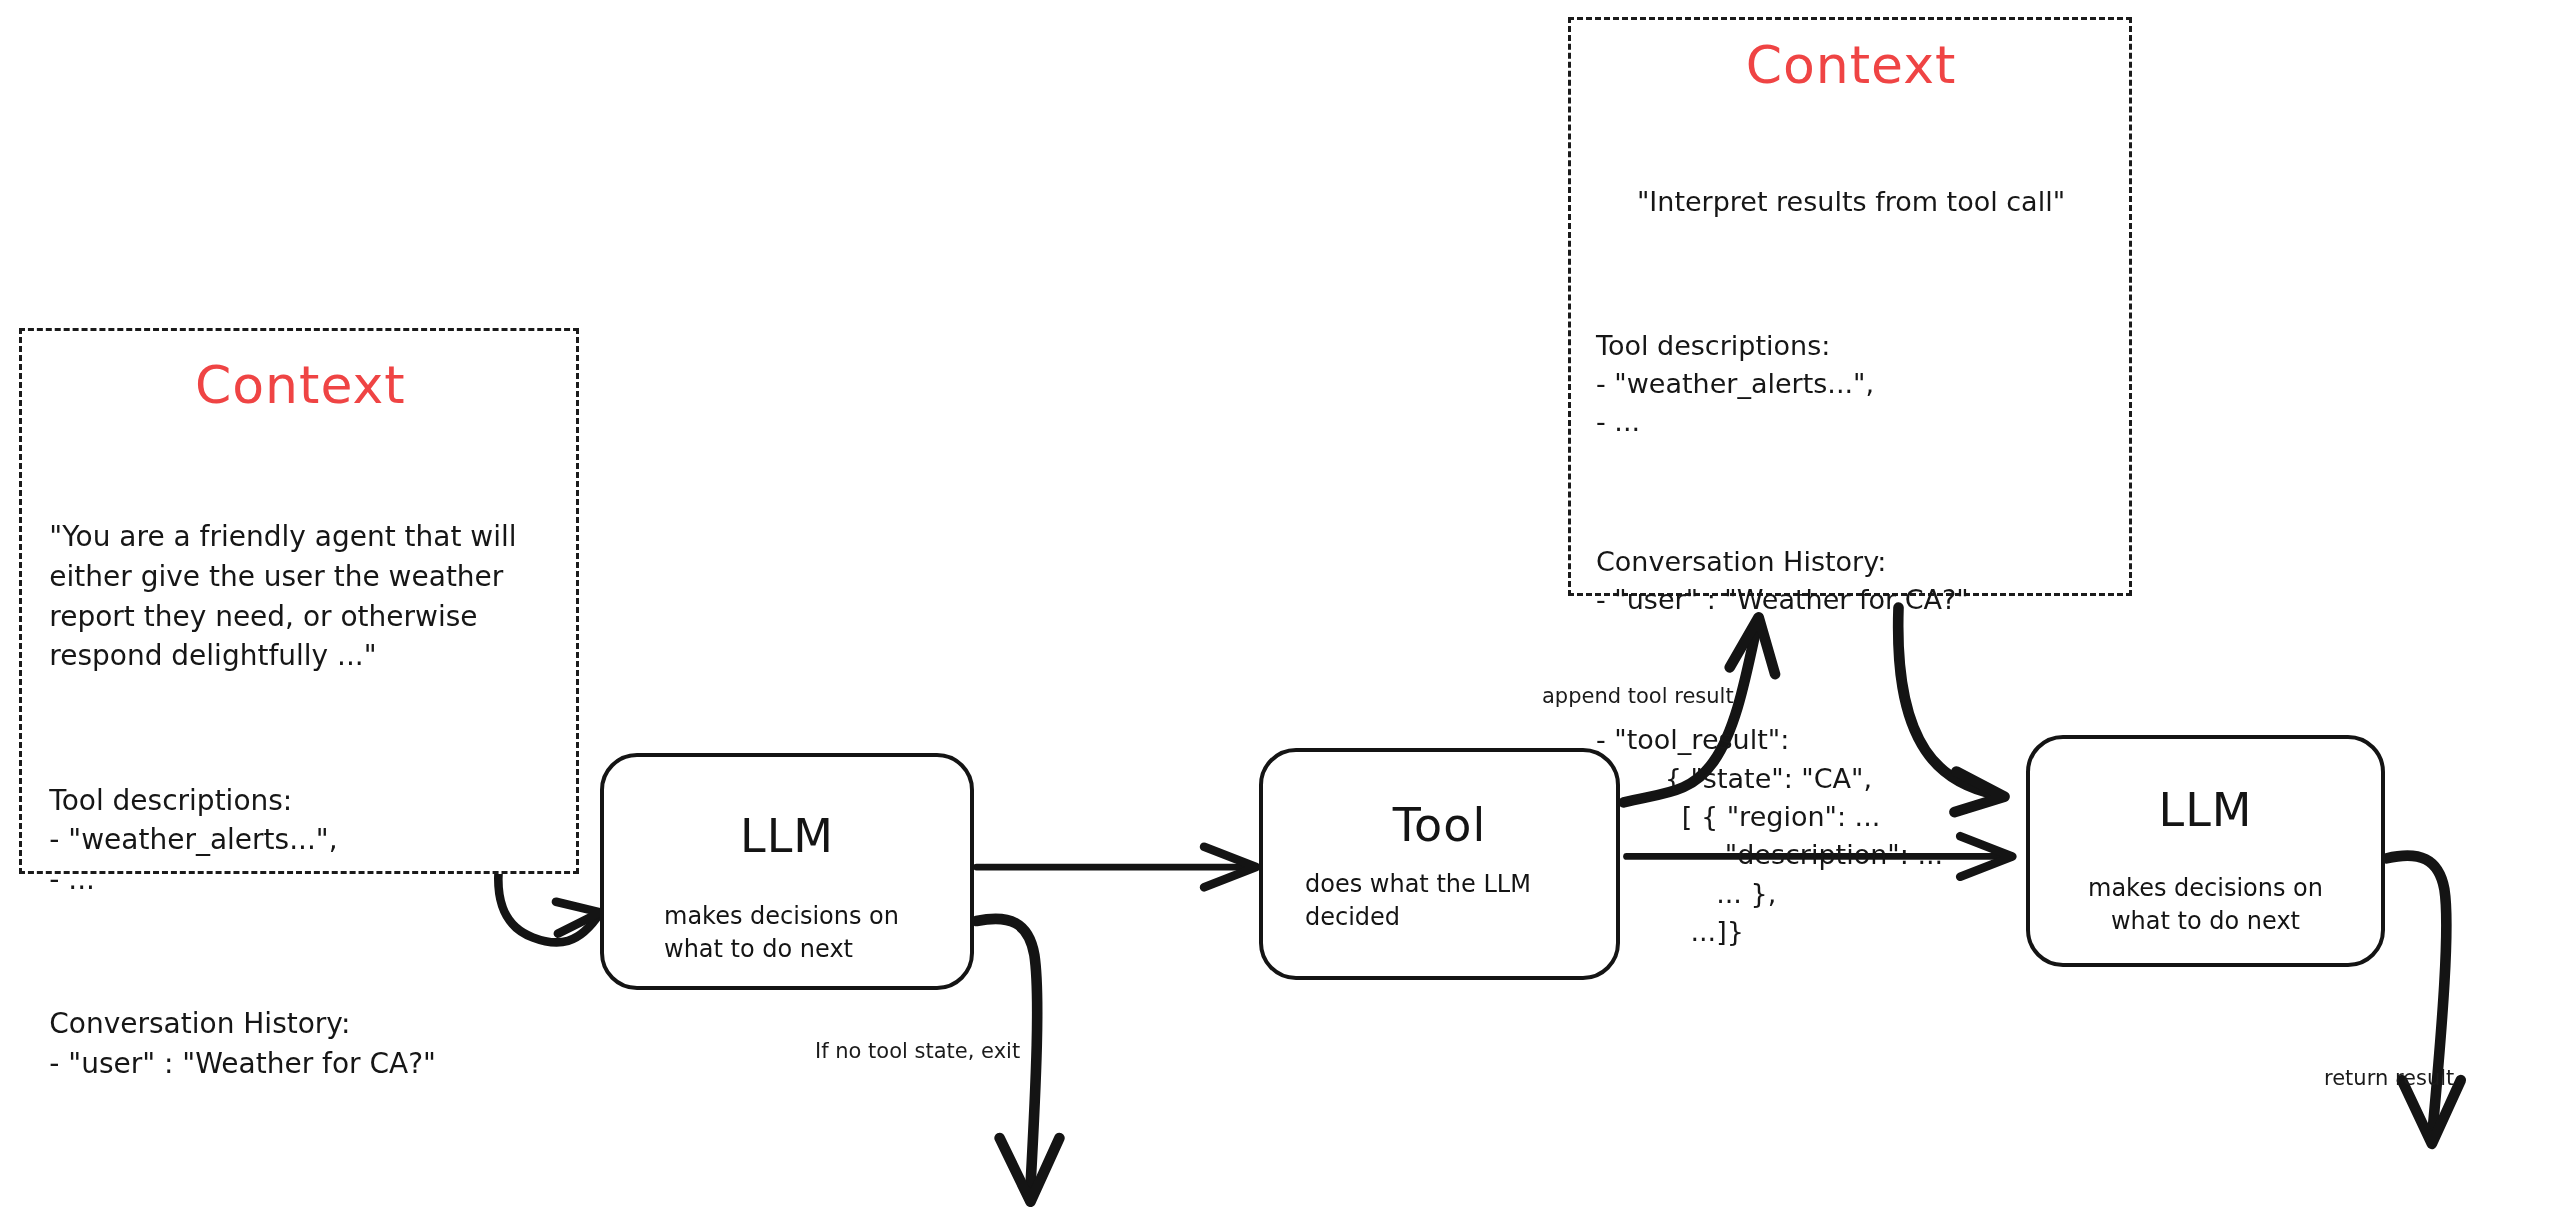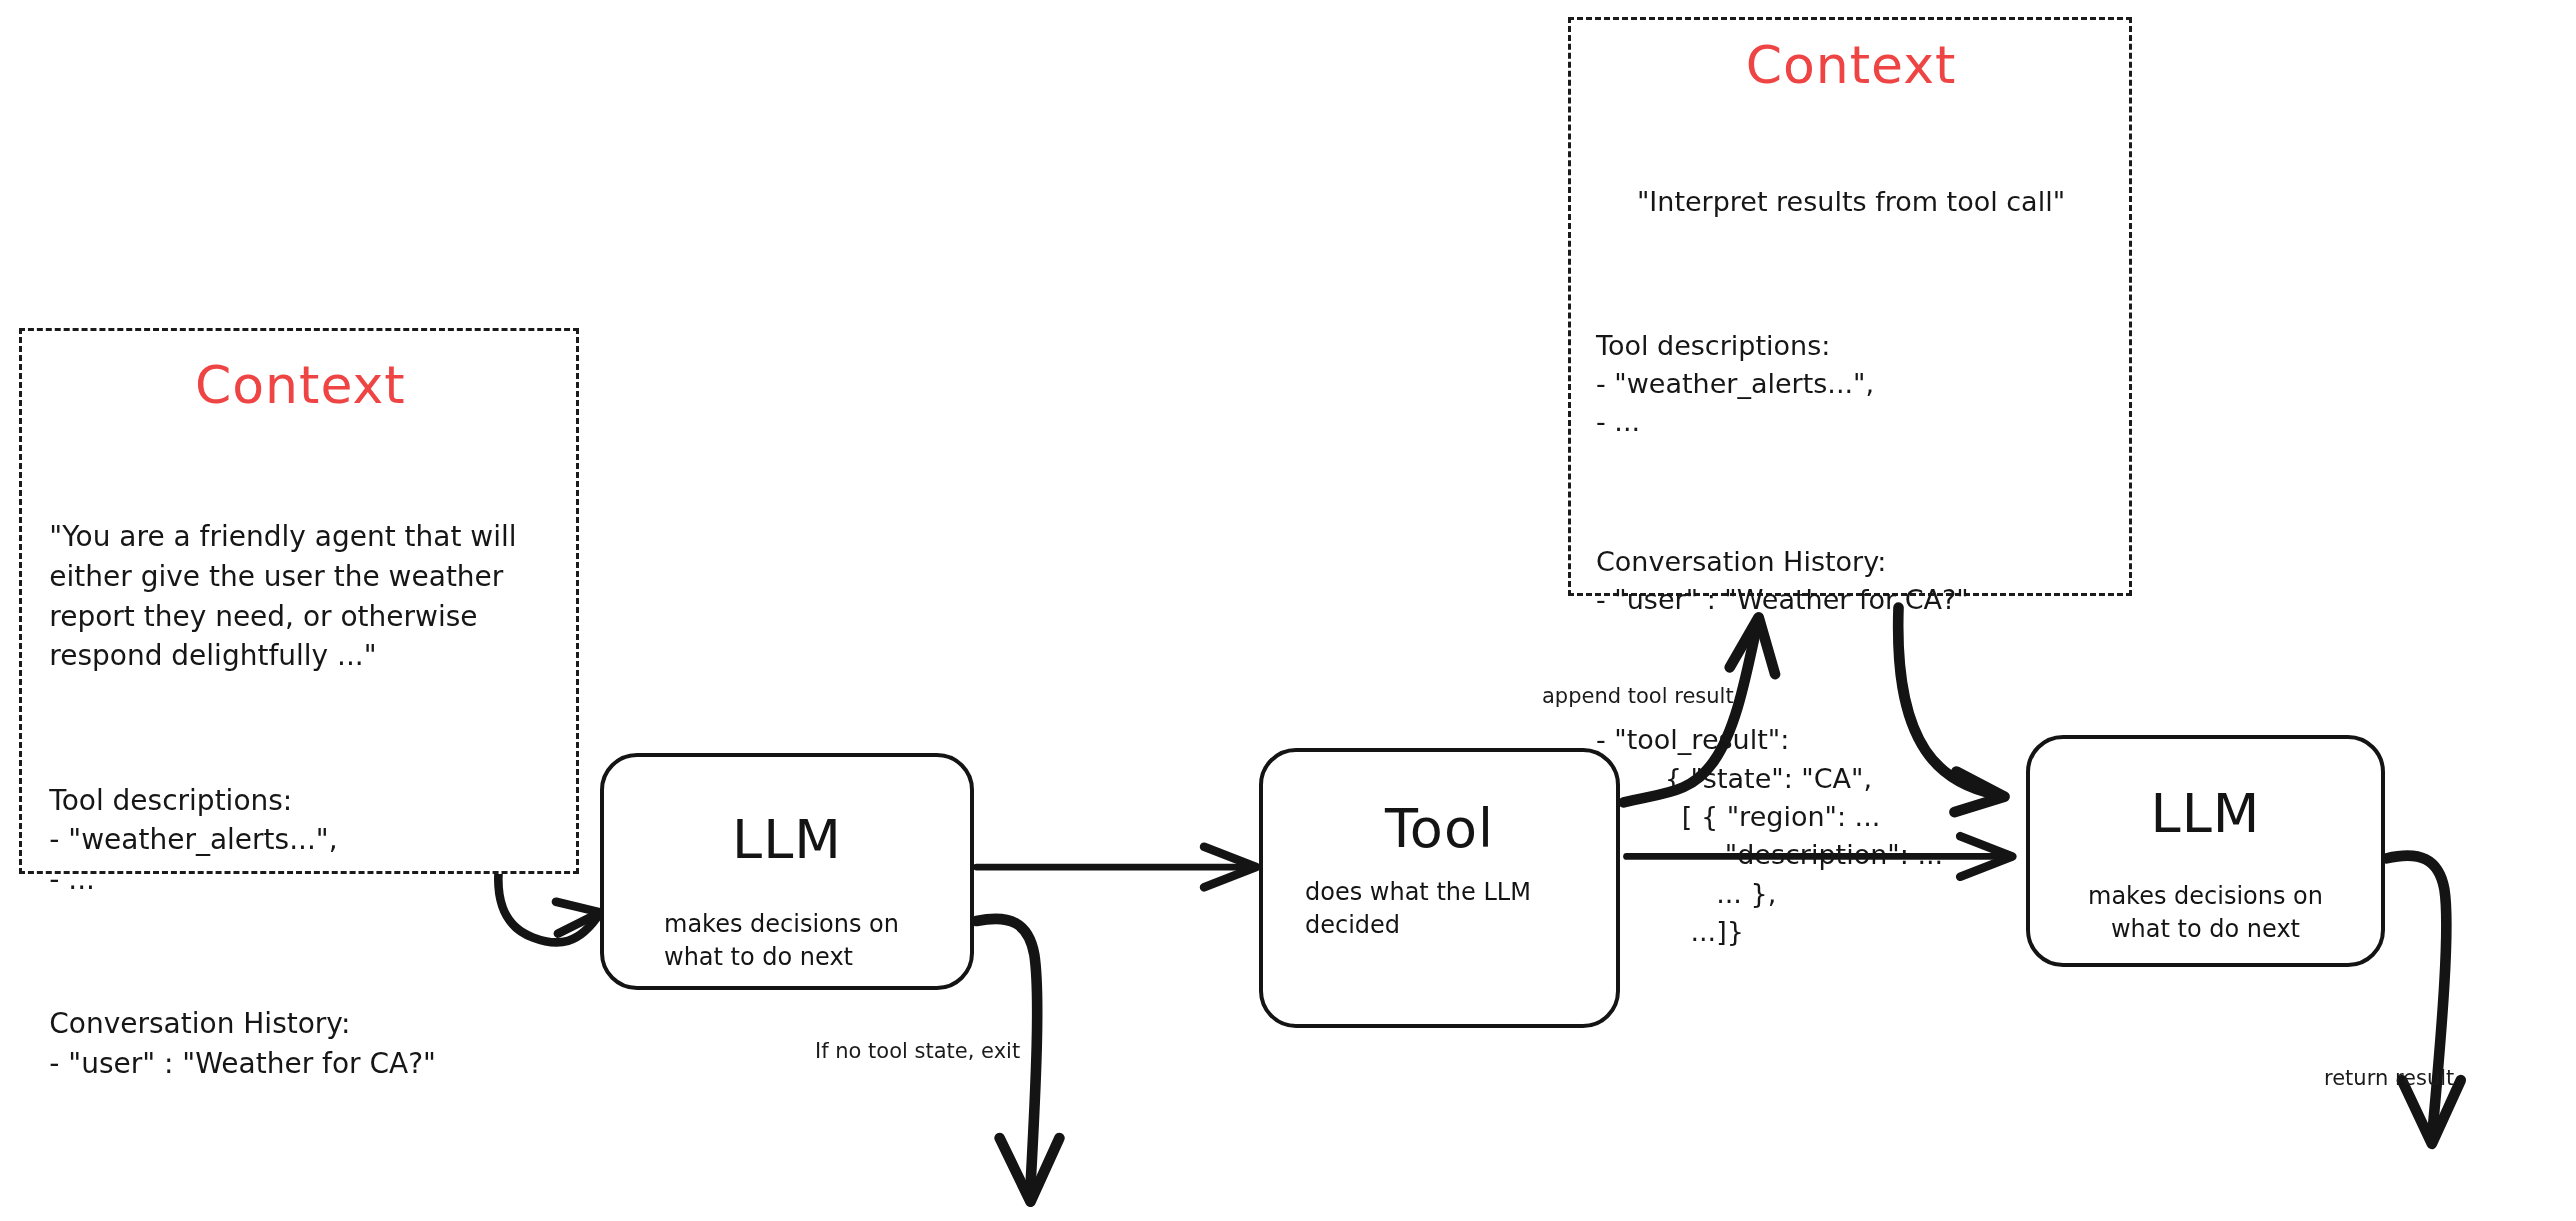--- a/index.html
+++ b/index.html
@@ -49,37 +49,37 @@
     border:4.8px solid #141414;
     border-radius:37px;
     background:#ffffff;
     box-sizing:border-box;
     display:flex;
     flex-direction:column;
     align-items:center;
     justify-content:flex-start;
   }
   .node-title{
-    font-size:54px;
+    font-size:46px;
     line-height:1;
     letter-spacing:1px;
     color:#141414;
   }
   .node-sub{
     font-size:24px;
     line-height:1.36;
     text-align:left;
     color:#141414;
     white-space:pre-line;
   }
   #node-llm-1{left:600px;top:753px;width:374px;height:237px;}
   #node-llm-1 .node-title{margin-top:56px;}
   #node-llm-1 .node-sub{margin-top:41px;align-self:flex-start;margin-left:60px;}
 
-  #node-tool{left:1259px;top:748px;width:361px;height:280px;}
+  #node-tool{left:1259px;top:748px;width:361px;height:232px;}
   #node-tool .node-title{margin-top:50px;}
   #node-tool .node-sub{margin-top:20px;align-self:flex-start;margin-left:42px;}
 
   #node-llm-2{left:2026px;top:735px;width:359px;height:232px;}
   #node-llm-2 .node-title{margin-top:48px;}
   #node-llm-2 .node-sub{margin-top:39px;align-self:center;text-align:center;}
 
   
   .edge-label{
     position:absolute;

